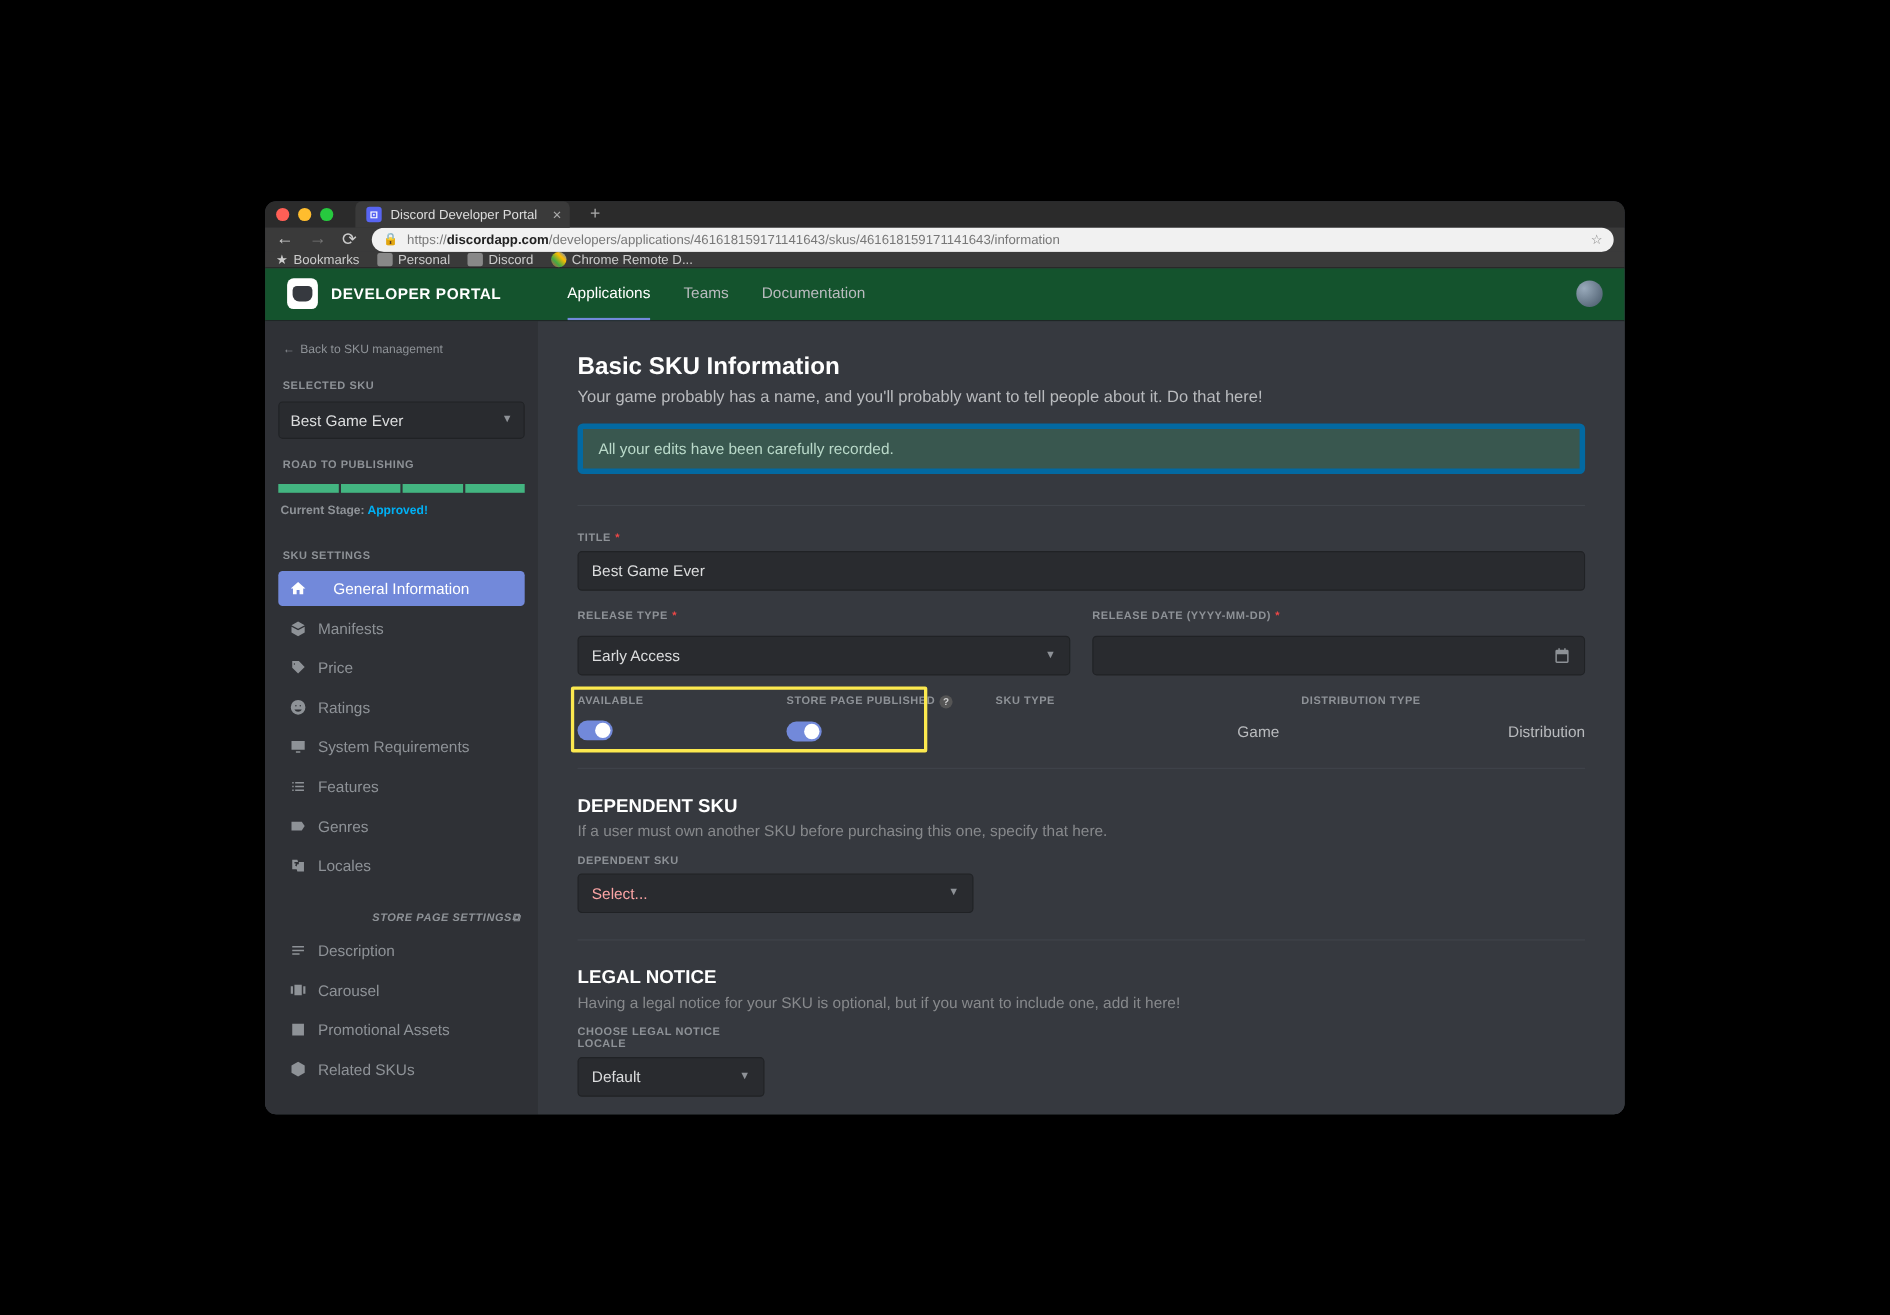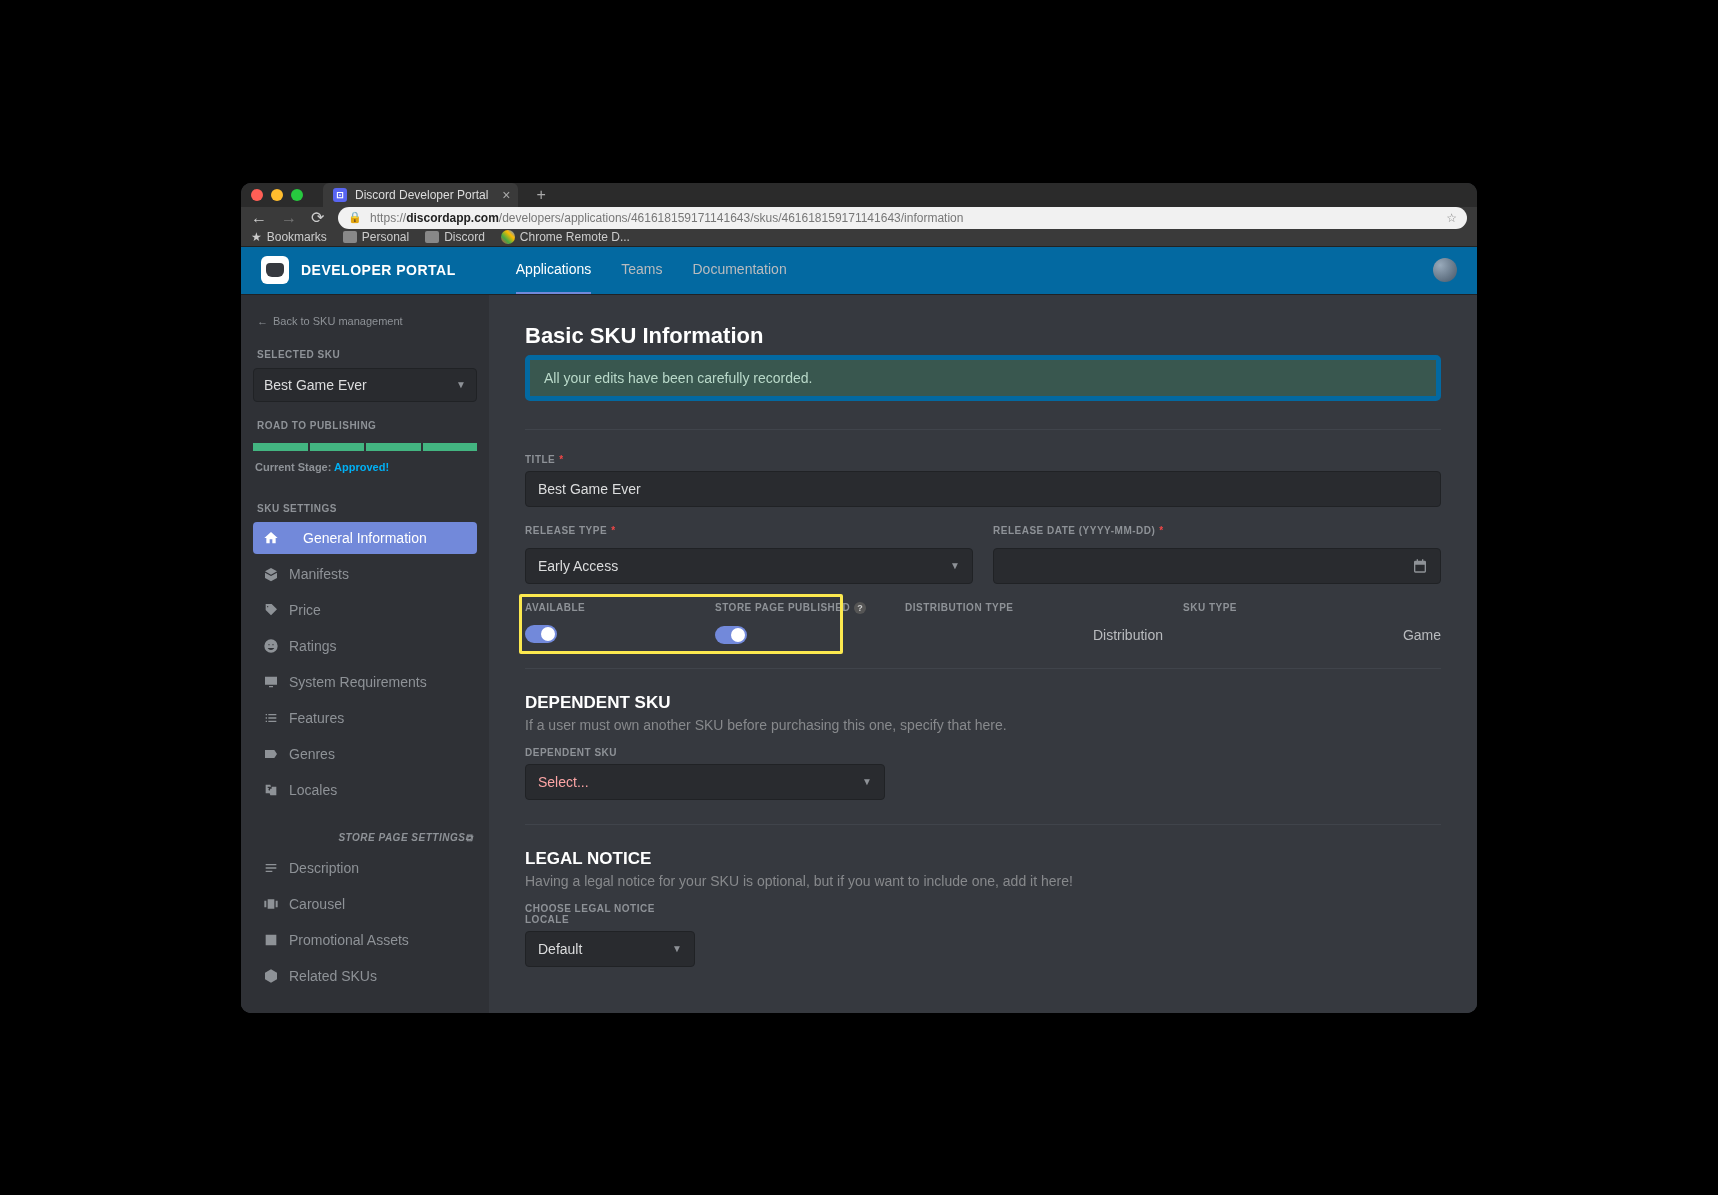--- a/index.html
+++ b/index.html
@@ -93,21 +93,21 @@
 .bookbar .bm { display:flex; align-items:center; gap:5px; }
 .bookbar .folder { width:14px;height:12px;background:#888;border-radius:2px; }
 .app {
   flex: 1;
   display: flex;
   flex-direction: column;
   background: #36393f;
 }
 .appheader {
   height: 48px;
-  background: #0369a1;
+  background: #14532d;
   display: flex;
   align-items: center;
   padding: 0 20px;
   border-bottom: 1px solid #202225;
 }
 .logo {
   width: 28px; height: 28px; background: #fff; border-radius: 6px;
   display:flex;align-items:center;justify-content:center;margin-right:12px;
 }
 .logo-inner { width:18px;height:14px;background:#36393f;border-radius:4px 4px 6px 6px; }
@@ -374,20 +374,21 @@
               <svg viewBox="0 0 24 24">
                 <path d="M12 2l9 5v10l-9 5-9-5V7l9-5z"></path>
               </svg>
             </span>
           <span>Related SKUs</span>
         </div>
       </div>
 
       <div class="main">
         <div class="h1">Basic SKU Information</div>
+        <div class="sub">Your game probably has a name, and you'll probably want to tell people about it. Do that here!</div>
         <div class="banner">All your edits have been carefully recorded.</div>
 
         <div class="divider"></div>
 
         <div class="field">
           <div class="flabel">
               <span>TITLE</span>
               <span class="req">*</span>
             </div>
           <input class="input" value="Best Game Ever" style="">
@@ -426,29 +427,29 @@
           </div>
           <div class="col" style="flex:0 0 170px">
             <div class="flabel">
                 <span>STORE PAGE PUBLISHED</span>
                 <span class="help">?</span>
               </div>
             <div class="toggle"></div>
           </div>
           <div class="col">
             <div class="flabel">
+                <span>SKU TYPE</span>
+              </div>
+            <div class="readval">Game</div>
+          </div>
+          <div class="col">
+            <div class="flabel">
                 <span>DISTRIBUTION TYPE</span>
               </div>
             <div class="readval">Distribution</div>
-          </div>
-          <div class="col">
-            <div class="flabel">
-                <span>SKU TYPE</span>
-              </div>
-            <div class="readval">Game</div>
           </div>
           <div class="highlight" style="left:-6px; top:-8px; width:324px; height:60px;"></div>
         </div>
 
         <div class="divider"></div>
 
         <div class="h2">DEPENDENT SKU</div>
         <div class="sub2">If a user must own another SKU before purchasing this one, specify that here.</div>
         <div class="field" style="max-width:360px">
           <div class="flabel">

